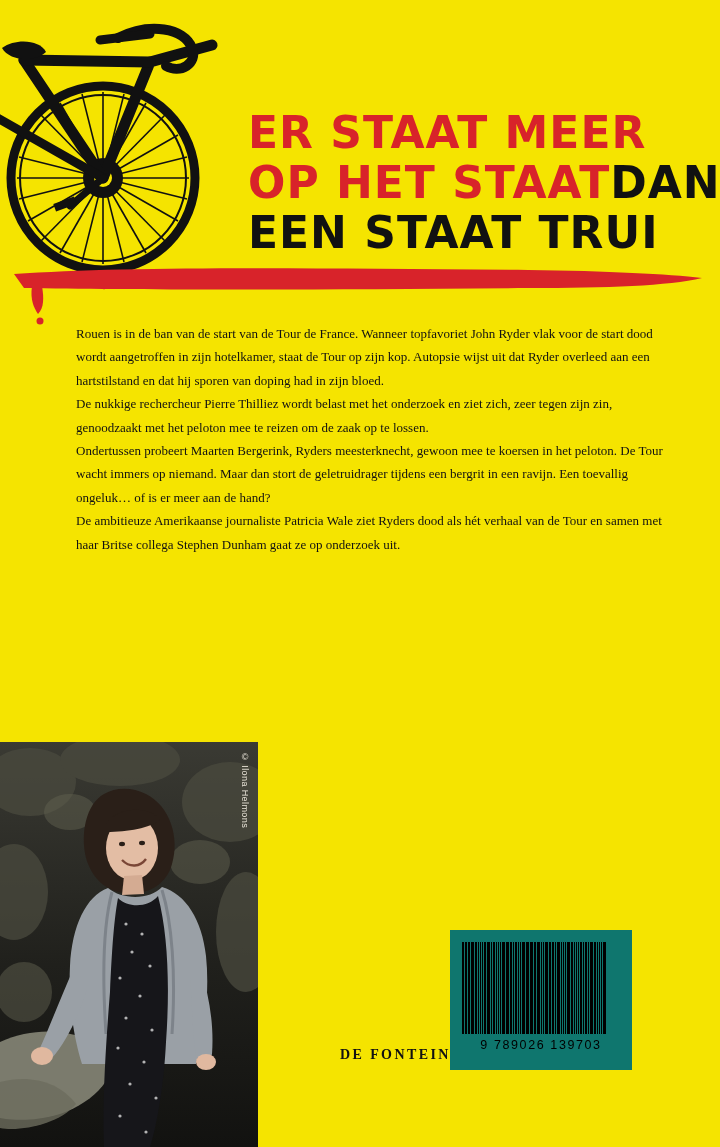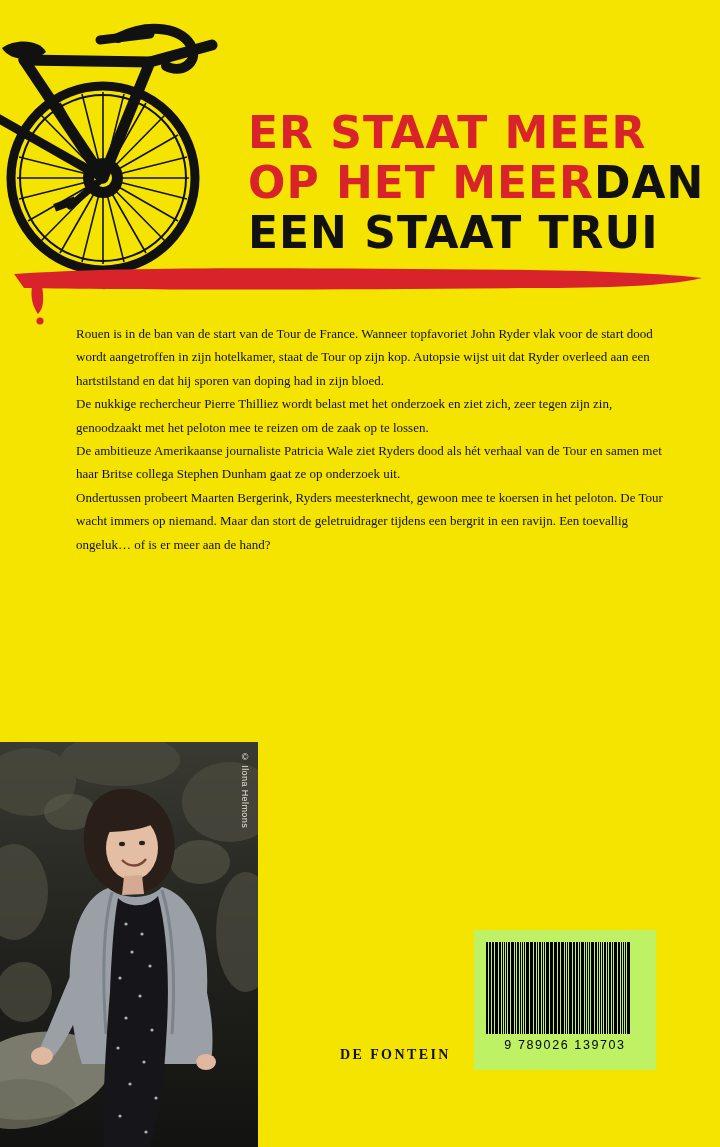--- a/index.html
+++ b/index.html
@@ -120,25 +120,25 @@
     color: #111111;
     font-family: Liberation Serif, serif;
     font-size: 14px;
     letter-spacing: 2.4px;
     font-weight: bold;
   }
 
   
   .barcode-box {
     position: absolute;
-    left: 474px;
+    left: 450px;
     top: 930px;
     width: 182px;
     height: 140px;
-    background: #bef264;
+    background: #0f766e;
     padding: 0;
   }
   .barcode-bars {
     position: absolute;
     left: 12px;
     top: 12px;
     width: 158px;
     height: 92px;
   }
   .barcode-bars span {
@@ -213,37 +213,37 @@
         <path d="M2 48 C 16 38, 40 40, 46 52 C 36 62, 10 62, 2 48 Z" fill="#111111"></path>
 
         <path d="M103 178 L70 206" fill="none" stroke="#111111" stroke-width="7" stroke-linecap="round"></path>
         <rect x="54" y="200" width="22" height="8" fill="#111111" transform="rotate(-20 65 204)"></rect>
       </g>
     </svg>
   </div>
 
   <div class="headline">
     <div class="headline-line hl-red">ER STAAT MEER</div>
-    <div class="headline-line"><span class="hl-red">OP HET MEER</span><span class="hl-black">DAN</span></div>
+    <div class="headline-line"><span class="hl-red">OP HET STAAT</span><span class="hl-black">DAN</span></div>
     <div class="headline-line hl-black">EEN STAAT TRUI</div>
   </div>
 
   <div class="brush">
     <svg width="700" height="60" viewBox="0 0 700 60" xmlns="http://www.w3.org/2000/svg" aria-hidden="true">
       <path d="M6 8 C 120 0, 300 2, 520 4 C 600 5, 660 8, 694 12 C 660 20, 600 22, 520 22 C 300 24, 120 24, 16 22 Z" fill="#d8232a"></path>
       <path d="M24 20 C 22 34, 26 42, 30 48 C 36 42, 36 32, 34 20 Z" fill="#d8232a"></path>
       <circle cx="32" cy="55" r="3.5" fill="#d8232a"></circle>
     </svg>
   </div>
 
   <div class="blurb">
     <p>Rouen is in de ban van de start van de Tour de France. Wanneer topfavoriet John Ryder vlak voor de start dood wordt aangetroffen in zijn hotelkamer, staat de Tour op zijn kop. Autopsie wijst uit dat Ryder overleed aan een hartstilstand en dat hij sporen van doping had in zijn bloed.</p>
     <p>De nukkige rechercheur Pierre Thilliez wordt belast met het onderzoek en ziet zich, zeer tegen zijn zin, genoodzaakt met het peloton mee te reizen om de zaak op te lossen.</p>
+    <p>Ondertussen probeert Maarten Bergerink, Ryders meesterknecht, gewoon mee te koersen in het peloton. De Tour wacht immers op niemand. Maar dan stort de geletruidrager tijdens een bergrit in een ravijn. Een toevallig ongeluk… of is er meer aan de hand?</p>
     <p>De ambitieuze Amerikaanse journaliste Patricia Wale ziet Ryders dood als hét verhaal van de Tour en samen met haar Britse collega Stephen Dunham gaat ze op onderzoek uit.</p>
-    <p>Ondertussen probeert Maarten Bergerink, Ryders meesterknecht, gewoon mee te koersen in het peloton. De Tour wacht immers op niemand. Maar dan stort de geletruidrager tijdens een bergrit in een ravijn. Een toevallig ongeluk… of is er meer aan de hand?</p>
   </div>
 
   <div class="author-photo">
     <svg width="258" height="405" viewBox="0 0 258 405" xmlns="http://www.w3.org/2000/svg" aria-hidden="true">
       <defs>
         <linearGradient id="bgfade" x1="0" y1="0" x2="0" y2="1">
           <stop offset="0%" stop-color="#3a3a33"></stop>
           <stop offset="55%" stop-color="#20201c"></stop>
           <stop offset="100%" stop-color="#121210"></stop>
         </linearGradient>

